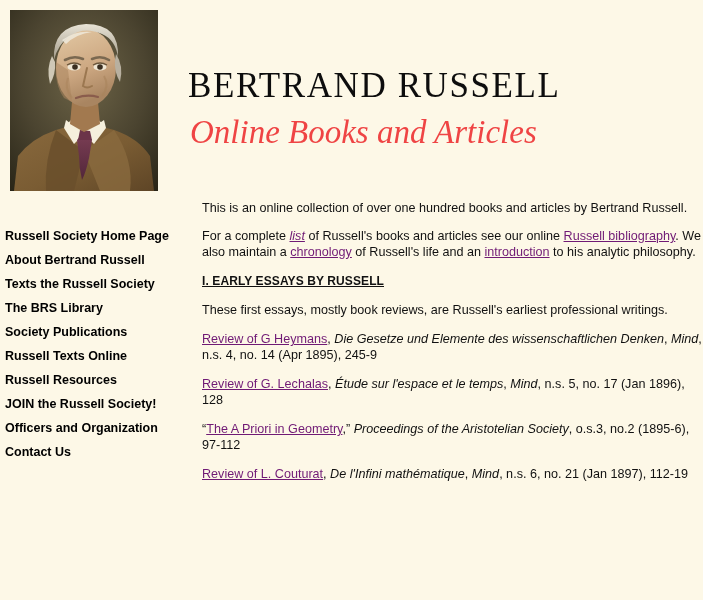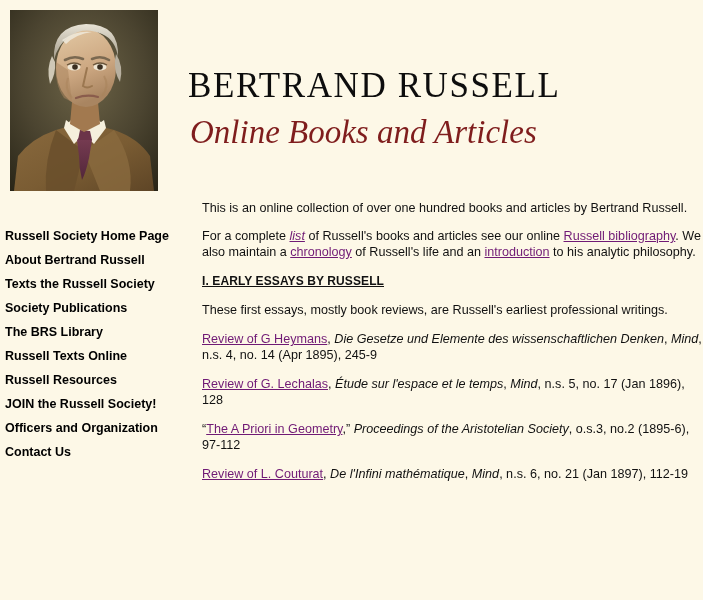--- a/index.html
+++ b/index.html
@@ -47,21 +47,21 @@
     color: #0d0d0d;
     margin: 0;
     white-space: nowrap;
   }
   .site-subtitle {
     font-family: "Liberation Serif", "DejaVu Serif", serif;
     font-size: 33px;
     font-style: italic;
     line-height: 1.2;
     font-weight: normal;
-    color: #7f1d1d;
+    color: #ef4444;
     margin: 8px 0 0 2px;
     white-space: nowrap;
   }
 
   
   .sidebar {
     position: absolute;
     left: 5px;
     top: 230px;
     width: 175px;
@@ -192,22 +192,22 @@
 
   <div class="masthead">
     <div class="site-title">BERTRAND RUSSELL</div>
     <div class="site-subtitle">Online Books and Articles</div>
   </div>
 
   <nav class="sidebar">
     <a class="nav-item" href="#">Russell Society Home Page</a>
     <a class="nav-item" href="#">About Bertrand Russell</a>
     <a class="nav-item" href="#">Texts the Russell Society</a>
+    <a class="nav-item" href="#">The BRS Library</a>
     <a class="nav-item" href="#">Society Publications</a>
-    <a class="nav-item" href="#">The BRS Library</a>
     <a class="nav-item" href="#">Russell Texts Online</a>
     <a class="nav-item" href="#">Russell Resources</a>
     <a class="nav-item" href="#">JOIN the Russell Society!</a>
     <a class="nav-item" href="#">Officers and Organization</a>
     <a class="nav-item" href="#">Contact Us</a>
   </nav>
 
   <main class="content">
 
     <p class="tight">

